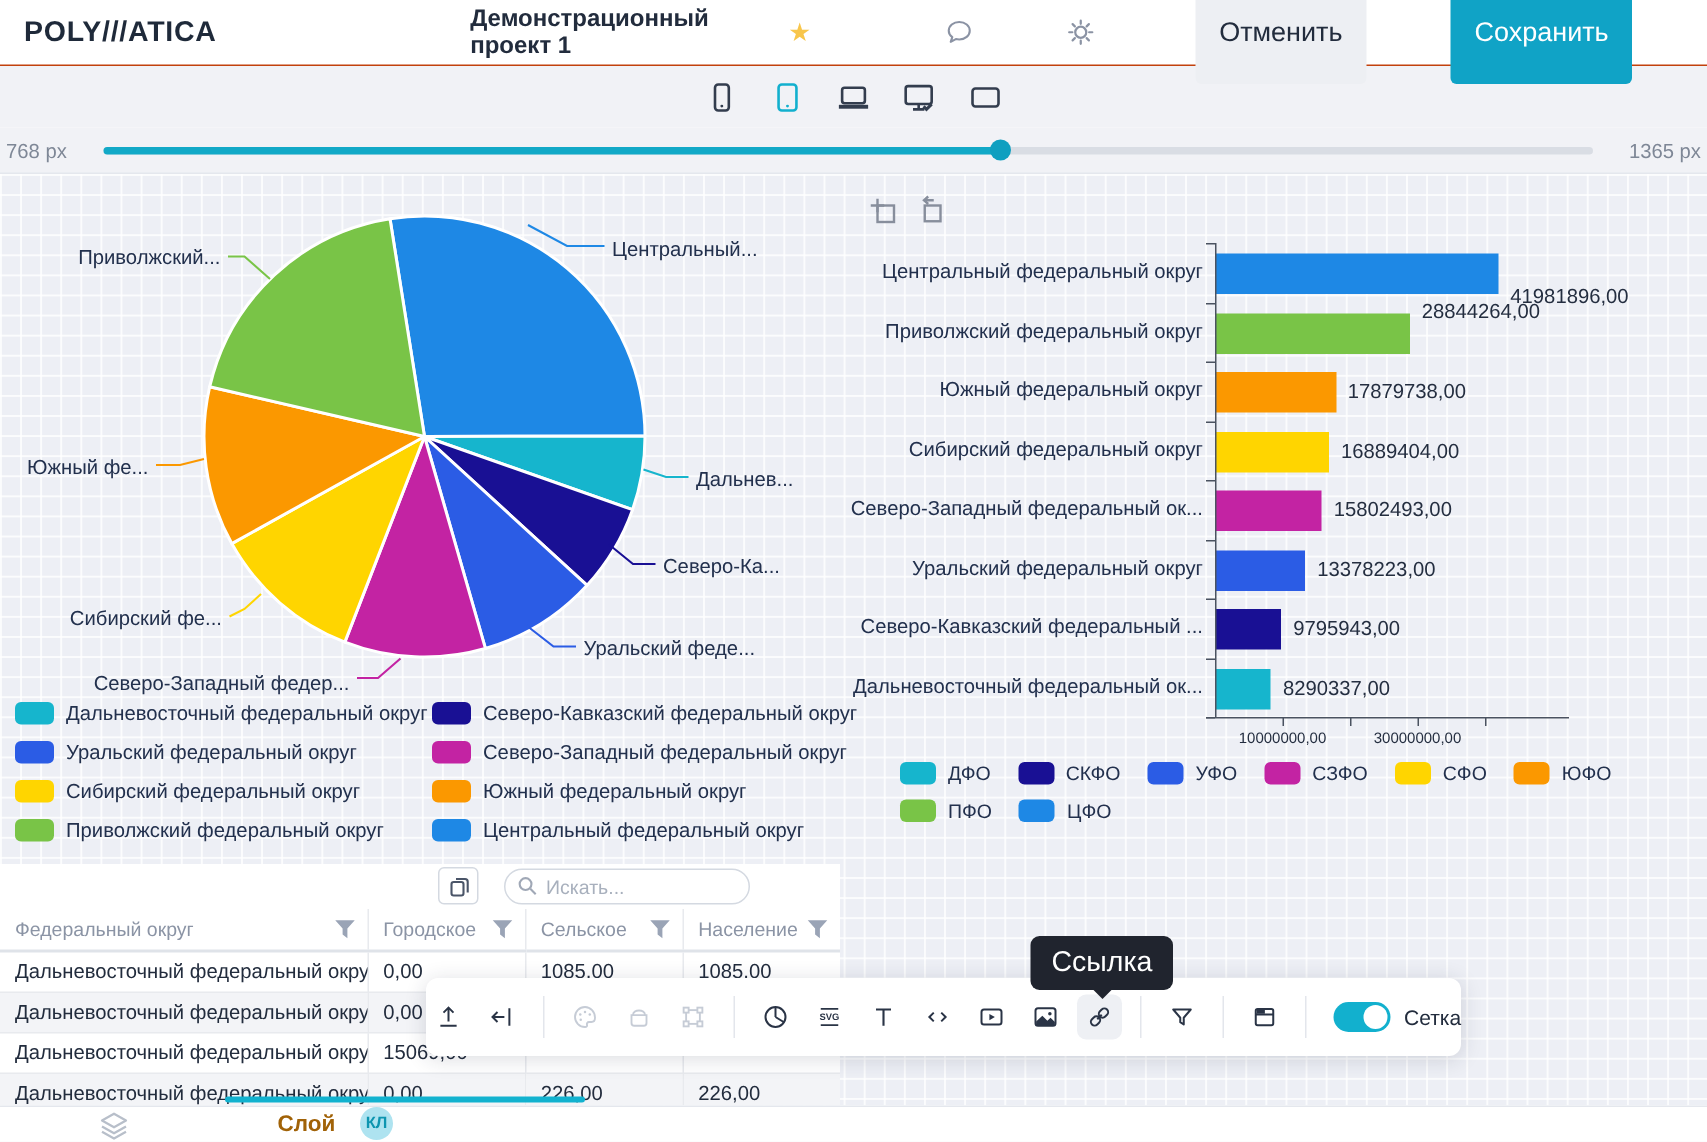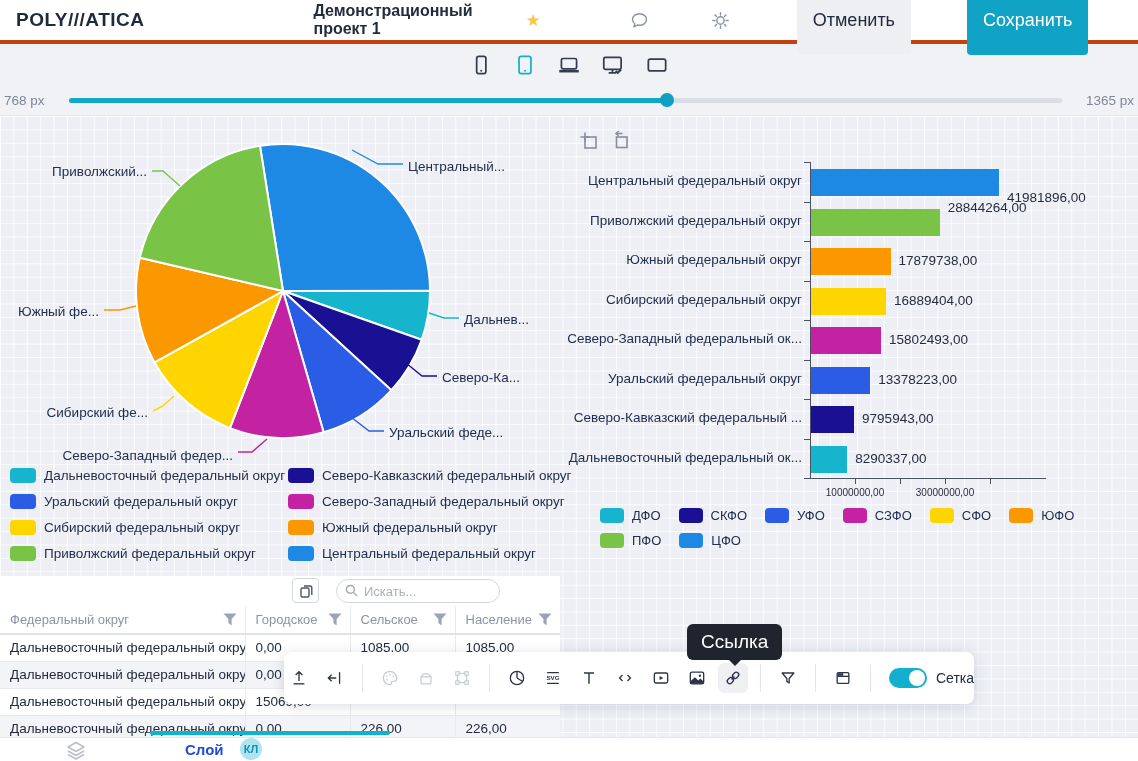--- a/index.html
+++ b/index.html
@@ -1,20 +1,20 @@
 <!DOCTYPE html>
 <html><head>
 <meta charset="utf-8">
 <style>
   * { margin:0; padding:0; box-sizing:border-box; }
   html,body { width:1138px; height:761px; overflow:hidden;
     font-family:"Liberation Sans", sans-serif; background:#fff; color:#222c3d; }
 
   
-  .app-header { height:44px; background:#fff; border-bottom:4px solid #c2410c;
+  .app-header { height:44px; background:#fff; border-bottom:1px solid #c2410c;
     display:flex; align-items:center; padding:0 16px; position:relative; z-index:30;gap:44px; }
   .logo { font-size:19px; font-weight:800; letter-spacing:.5px; color:#1f2a3a; }
   .hdr-divider { width:1px; height:24px; background:#dfe3ea; margin:0 14px; }
   .bank-ic { width:24px; height:24px; }
   .project-title { font-size:16px; font-weight:600; color:#222c3d; margin-left:9px; }
   .star { color:#f8c64b; font-size:17px; margin-left:9px; }
   .hdr-spacer { flex:1; }
   .icon-btn { background:none; border:none; cursor:pointer; display:flex; align-items:center;
     justify-content:center; padding:0; }
   .hdr-ic { width:21px; height:21px; color:#8b93a4; }
@@ -128,21 +128,21 @@
     font-size:19px; border-radius:6px; padding:7px 14px; z-index:21; }
   .tooltip::after { content:""; position:absolute; left:50%; bottom:-6px; margin-left:-6px;
     border-left:6px solid transparent; border-right:6px solid transparent;
     border-top:6px solid #20242e; }
 
   
   .app-footer { height:24px; background:#fff; border-top:1px solid #e4e7ed; display:flex;
     align-items:center; position:relative; z-index:30; }
   .layers-btn { position:absolute; left:64px; background:none; border:none; cursor:pointer;
     color:#b8bfca; width:24px; height:22px; padding:0; }
-  .layer-label { position:absolute; left:185px; font-size:15px; font-weight:600; color:#1d4ed8; }
+  .layer-label { position:absolute; left:185px; font-size:15px; font-weight:600; color:#a16207; }
   .layer-badge { position:absolute; left:240px; width:22px; height:22px; border-radius:50%;
     top:0px; background:#aee3f0; color:#0d95b0; font-size:11px; font-weight:bold;
     display:flex; align-items:center; justify-content:center; }
   svg { display:block; }
 </style>
 </head>
 <body>
 
 <header class="app-header">
   <div class="logo">POLY///ATICA</div>

